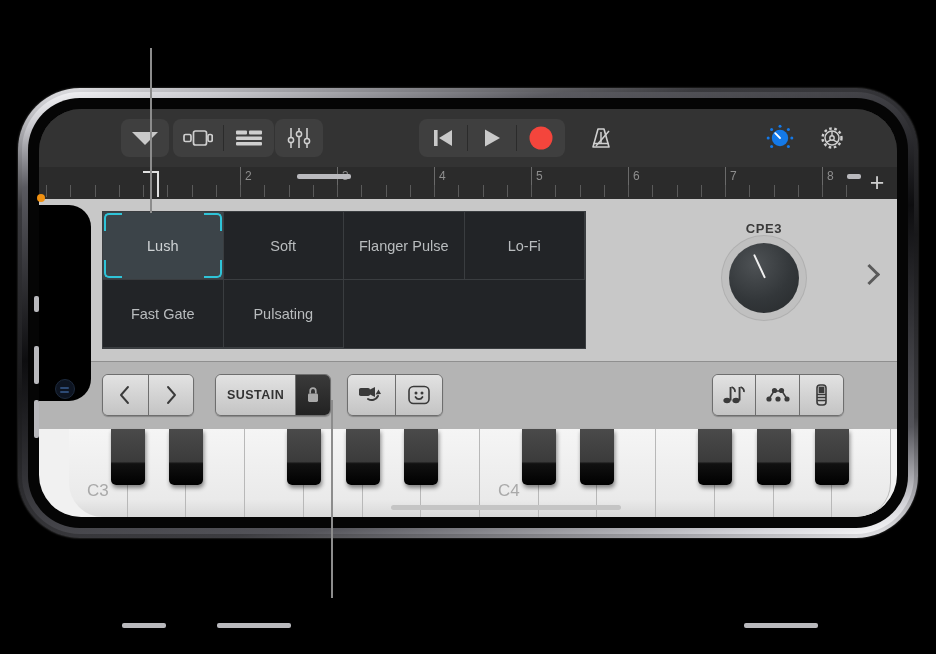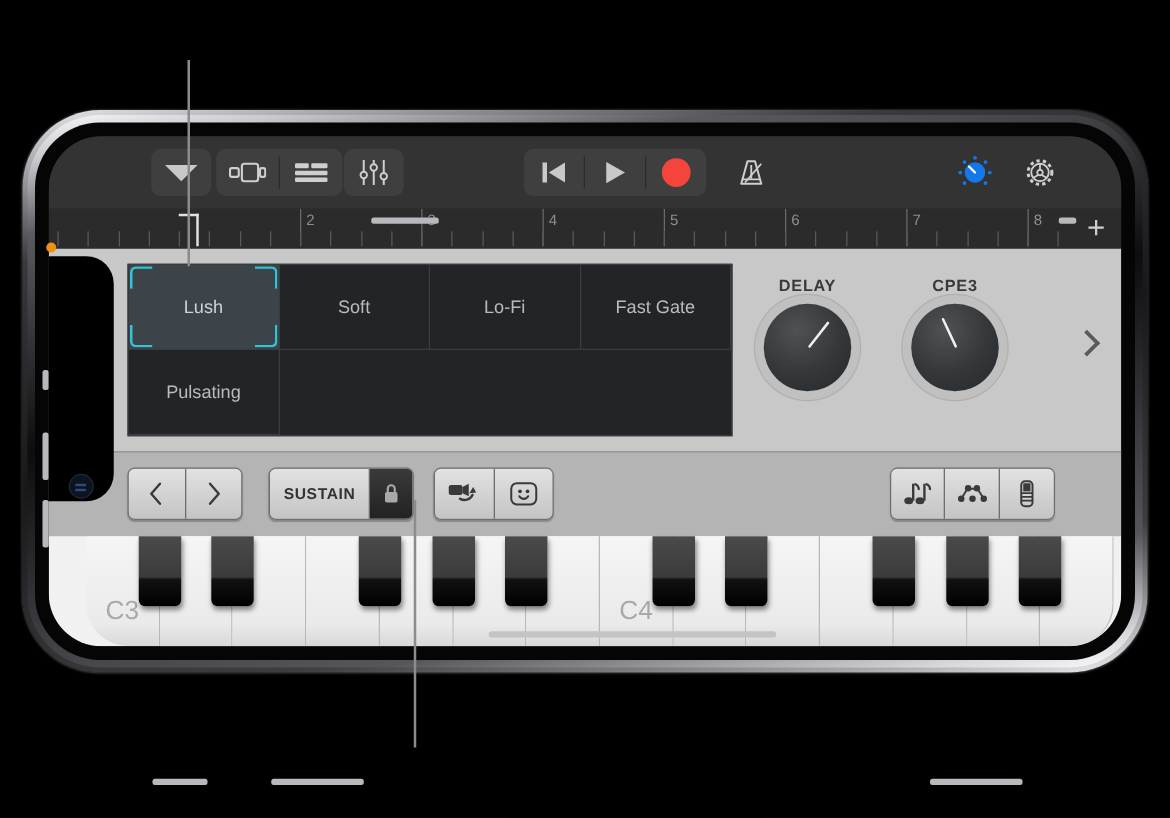--- a/index.html
+++ b/index.html
@@ -219,21 +219,21 @@
     background: #f1f1f1;
   }
   .wkey {
     position: absolute; top: 0; height: 88px;
     background: linear-gradient(#f5f5f5 0%,#eaeaea 80%,#d8d8d8 100%);
     border-right: 1px solid #b8b8b8;
     box-sizing: border-box; cursor: pointer;
   }
   .wkey-label {
     position: absolute; bottom: 16px; left: 0; right: 0;
-    text-align: center; font-size: 21px; color: #a9a9a9;
+    text-align: center; font-size: 17px; color: #a9a9a9;
   }
   .bkey {
     position: absolute; top: 0; height: 56px; width: 34px;
     background: linear-gradient(#4a4a4a 0%,#3b3b3b 58%,#111 62%,#000 100%);
     border-radius: 0 0 5px 5px;
     box-shadow: 1px 3px 4px rgba(0,0,0,0.45);
     z-index: 5; cursor: pointer;
   }
   .home-ind {
     position: absolute; left: 352px; bottom: 7px; width: 230px; height: 5px;
@@ -415,37 +415,34 @@
         <div class="preset-grid" id="preset-grid">
             <div class="preset-cell selected">
               <span>Lush</span>
               <span class="sel-br2"></span>
               <span class="sel-br3"></span>
             </div>
             <div class="preset-cell">
               <span>Soft</span>
             </div>
             <div class="preset-cell">
+              <span>Flanger Pulse</span>
+            </div>
+            <div class="preset-cell">
               <span>Lo-Fi</span>
             </div>
             <div class="preset-cell">
               <span>Fast Gate</span>
             </div>
             <div class="preset-cell">
               <span>Pulsating</span>
             </div>
           </div>
 
         <div class="knob-area">
-          <div class="knob-wrap" style="left:0px; top:10px;">
-            <div class="knob-label">DELAY</div>
-            <div class="knob">
-              <div class="knob-ptr" style="transform: rotate(-142deg);"></div>
-            </div>
-          </div>
           <div class="knob-wrap" style="left:118px; top:10px;">
             <div class="knob-label">CPE3</div>
             <div class="knob">
               <div class="knob-ptr" style="transform: rotate(155deg);"></div>
             </div>
           </div>
           <div class="chev-right"></div>
         </div>
       </div>
 

